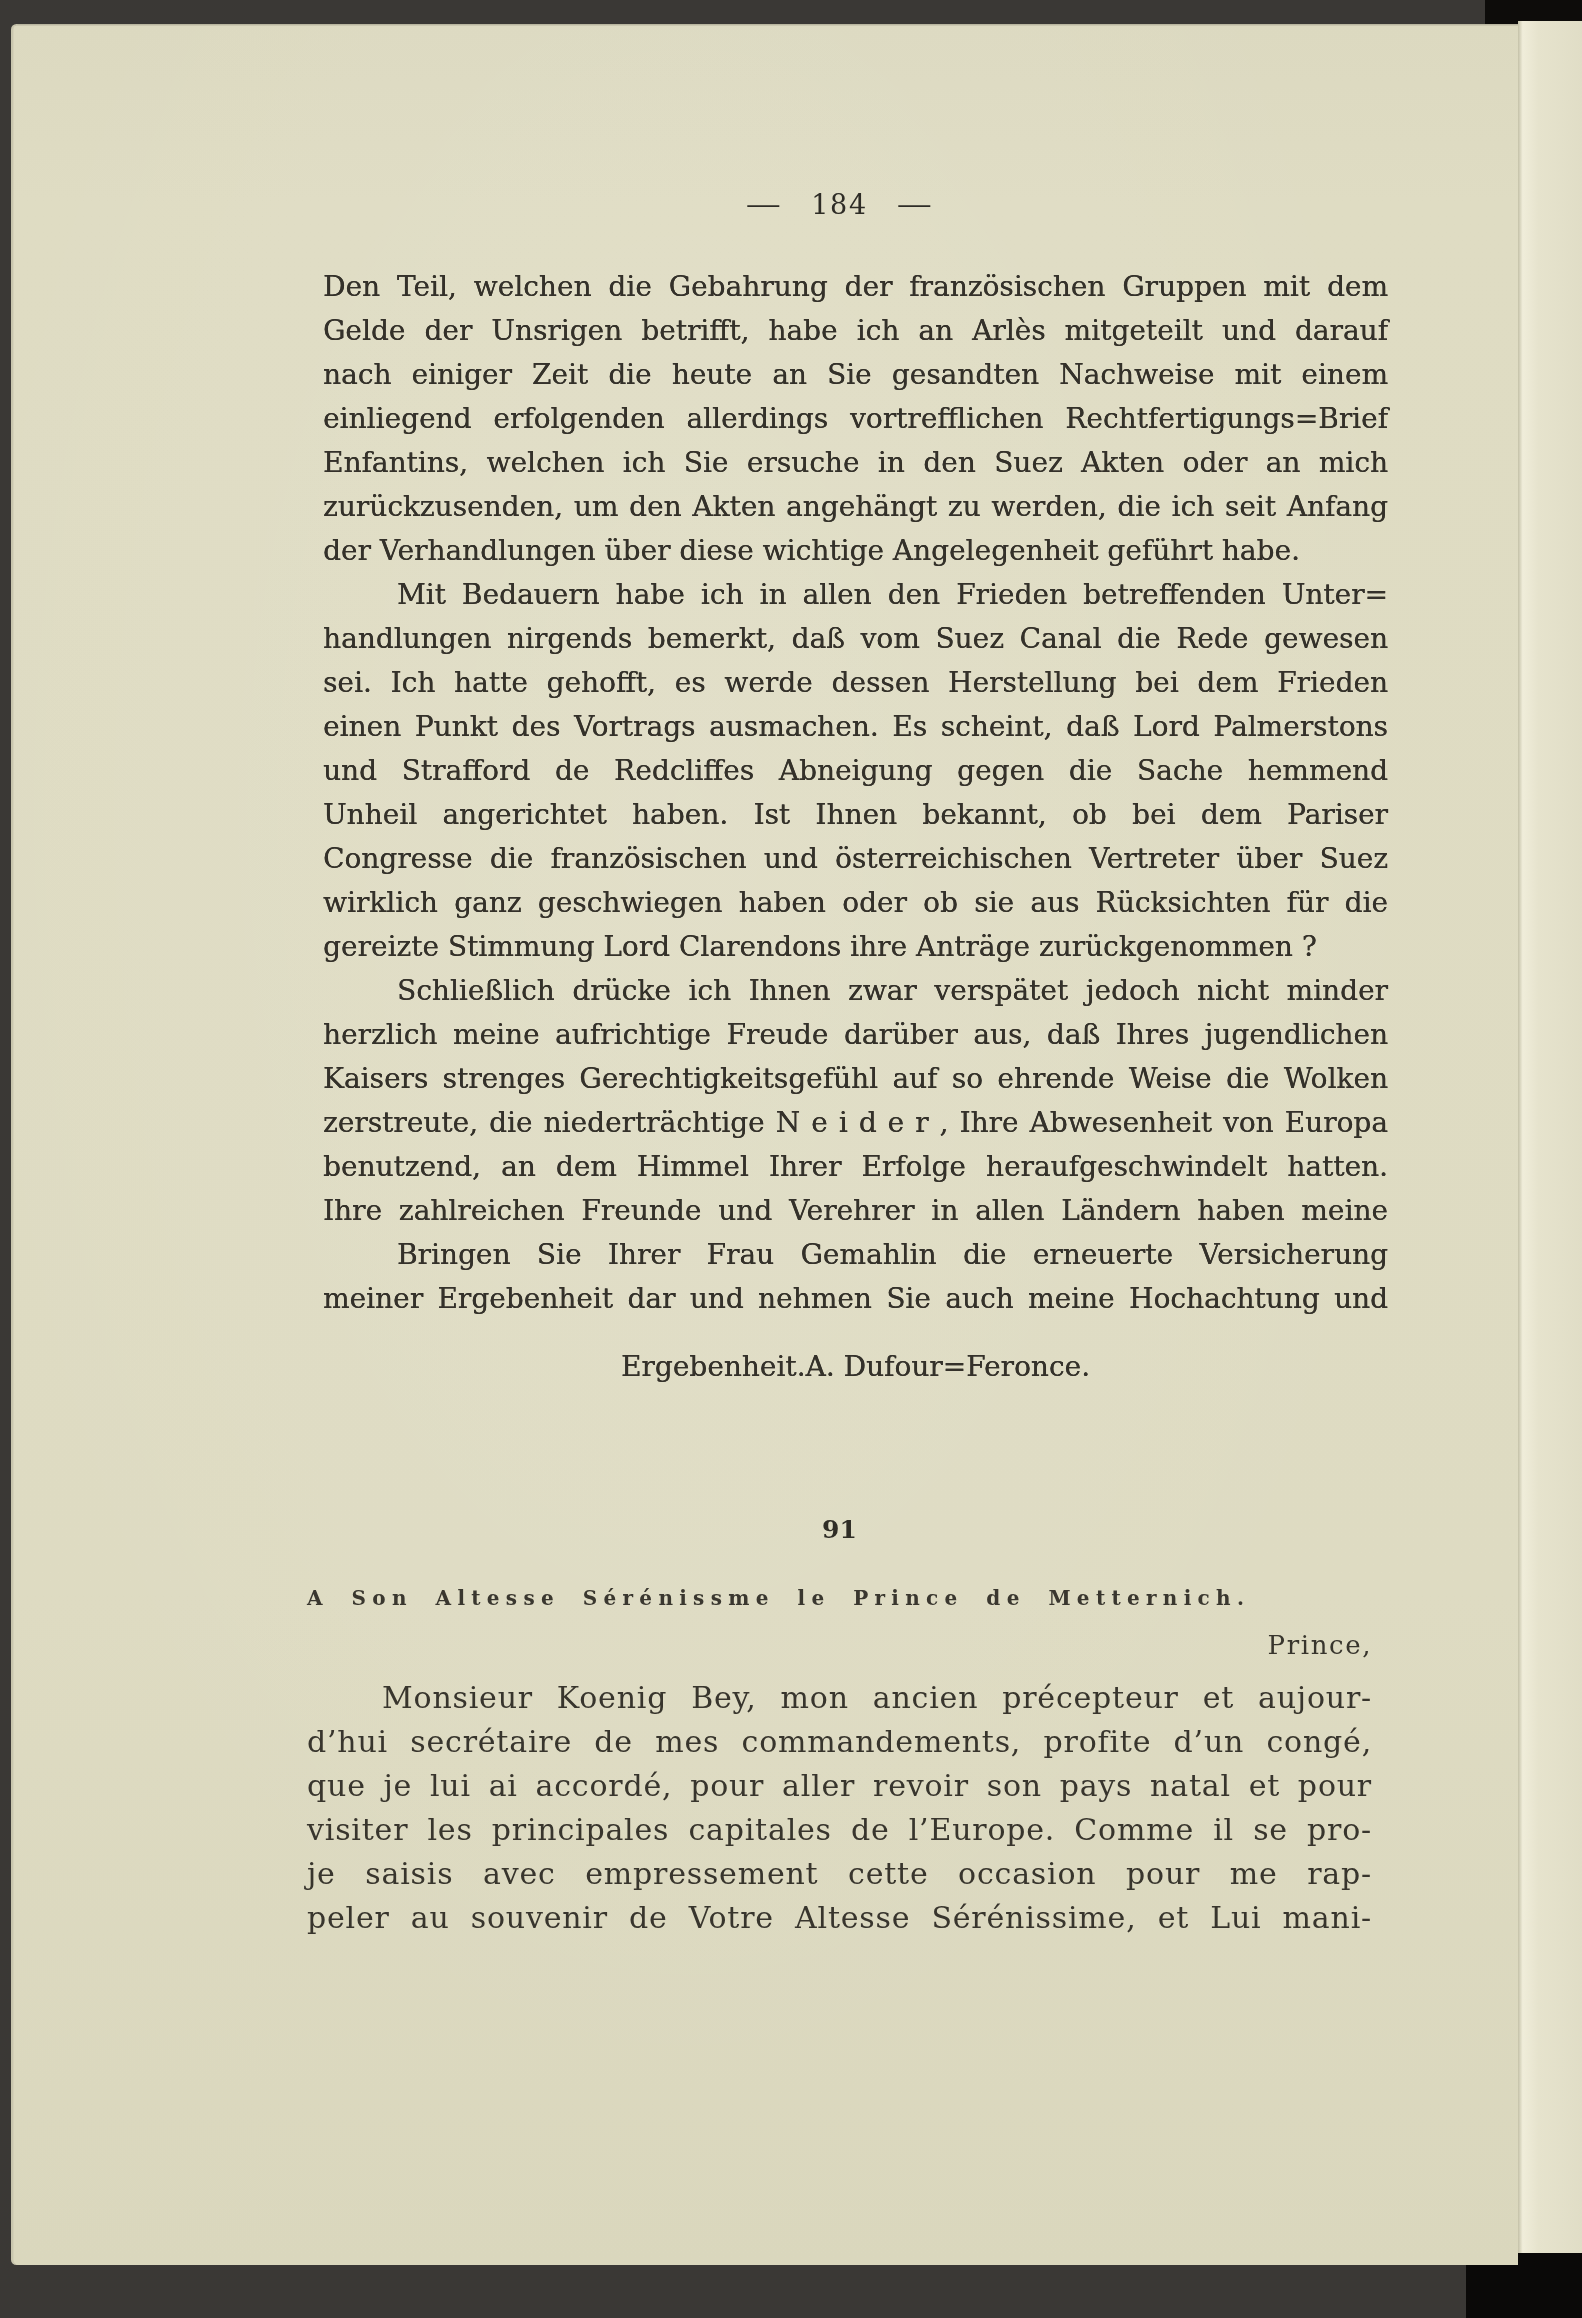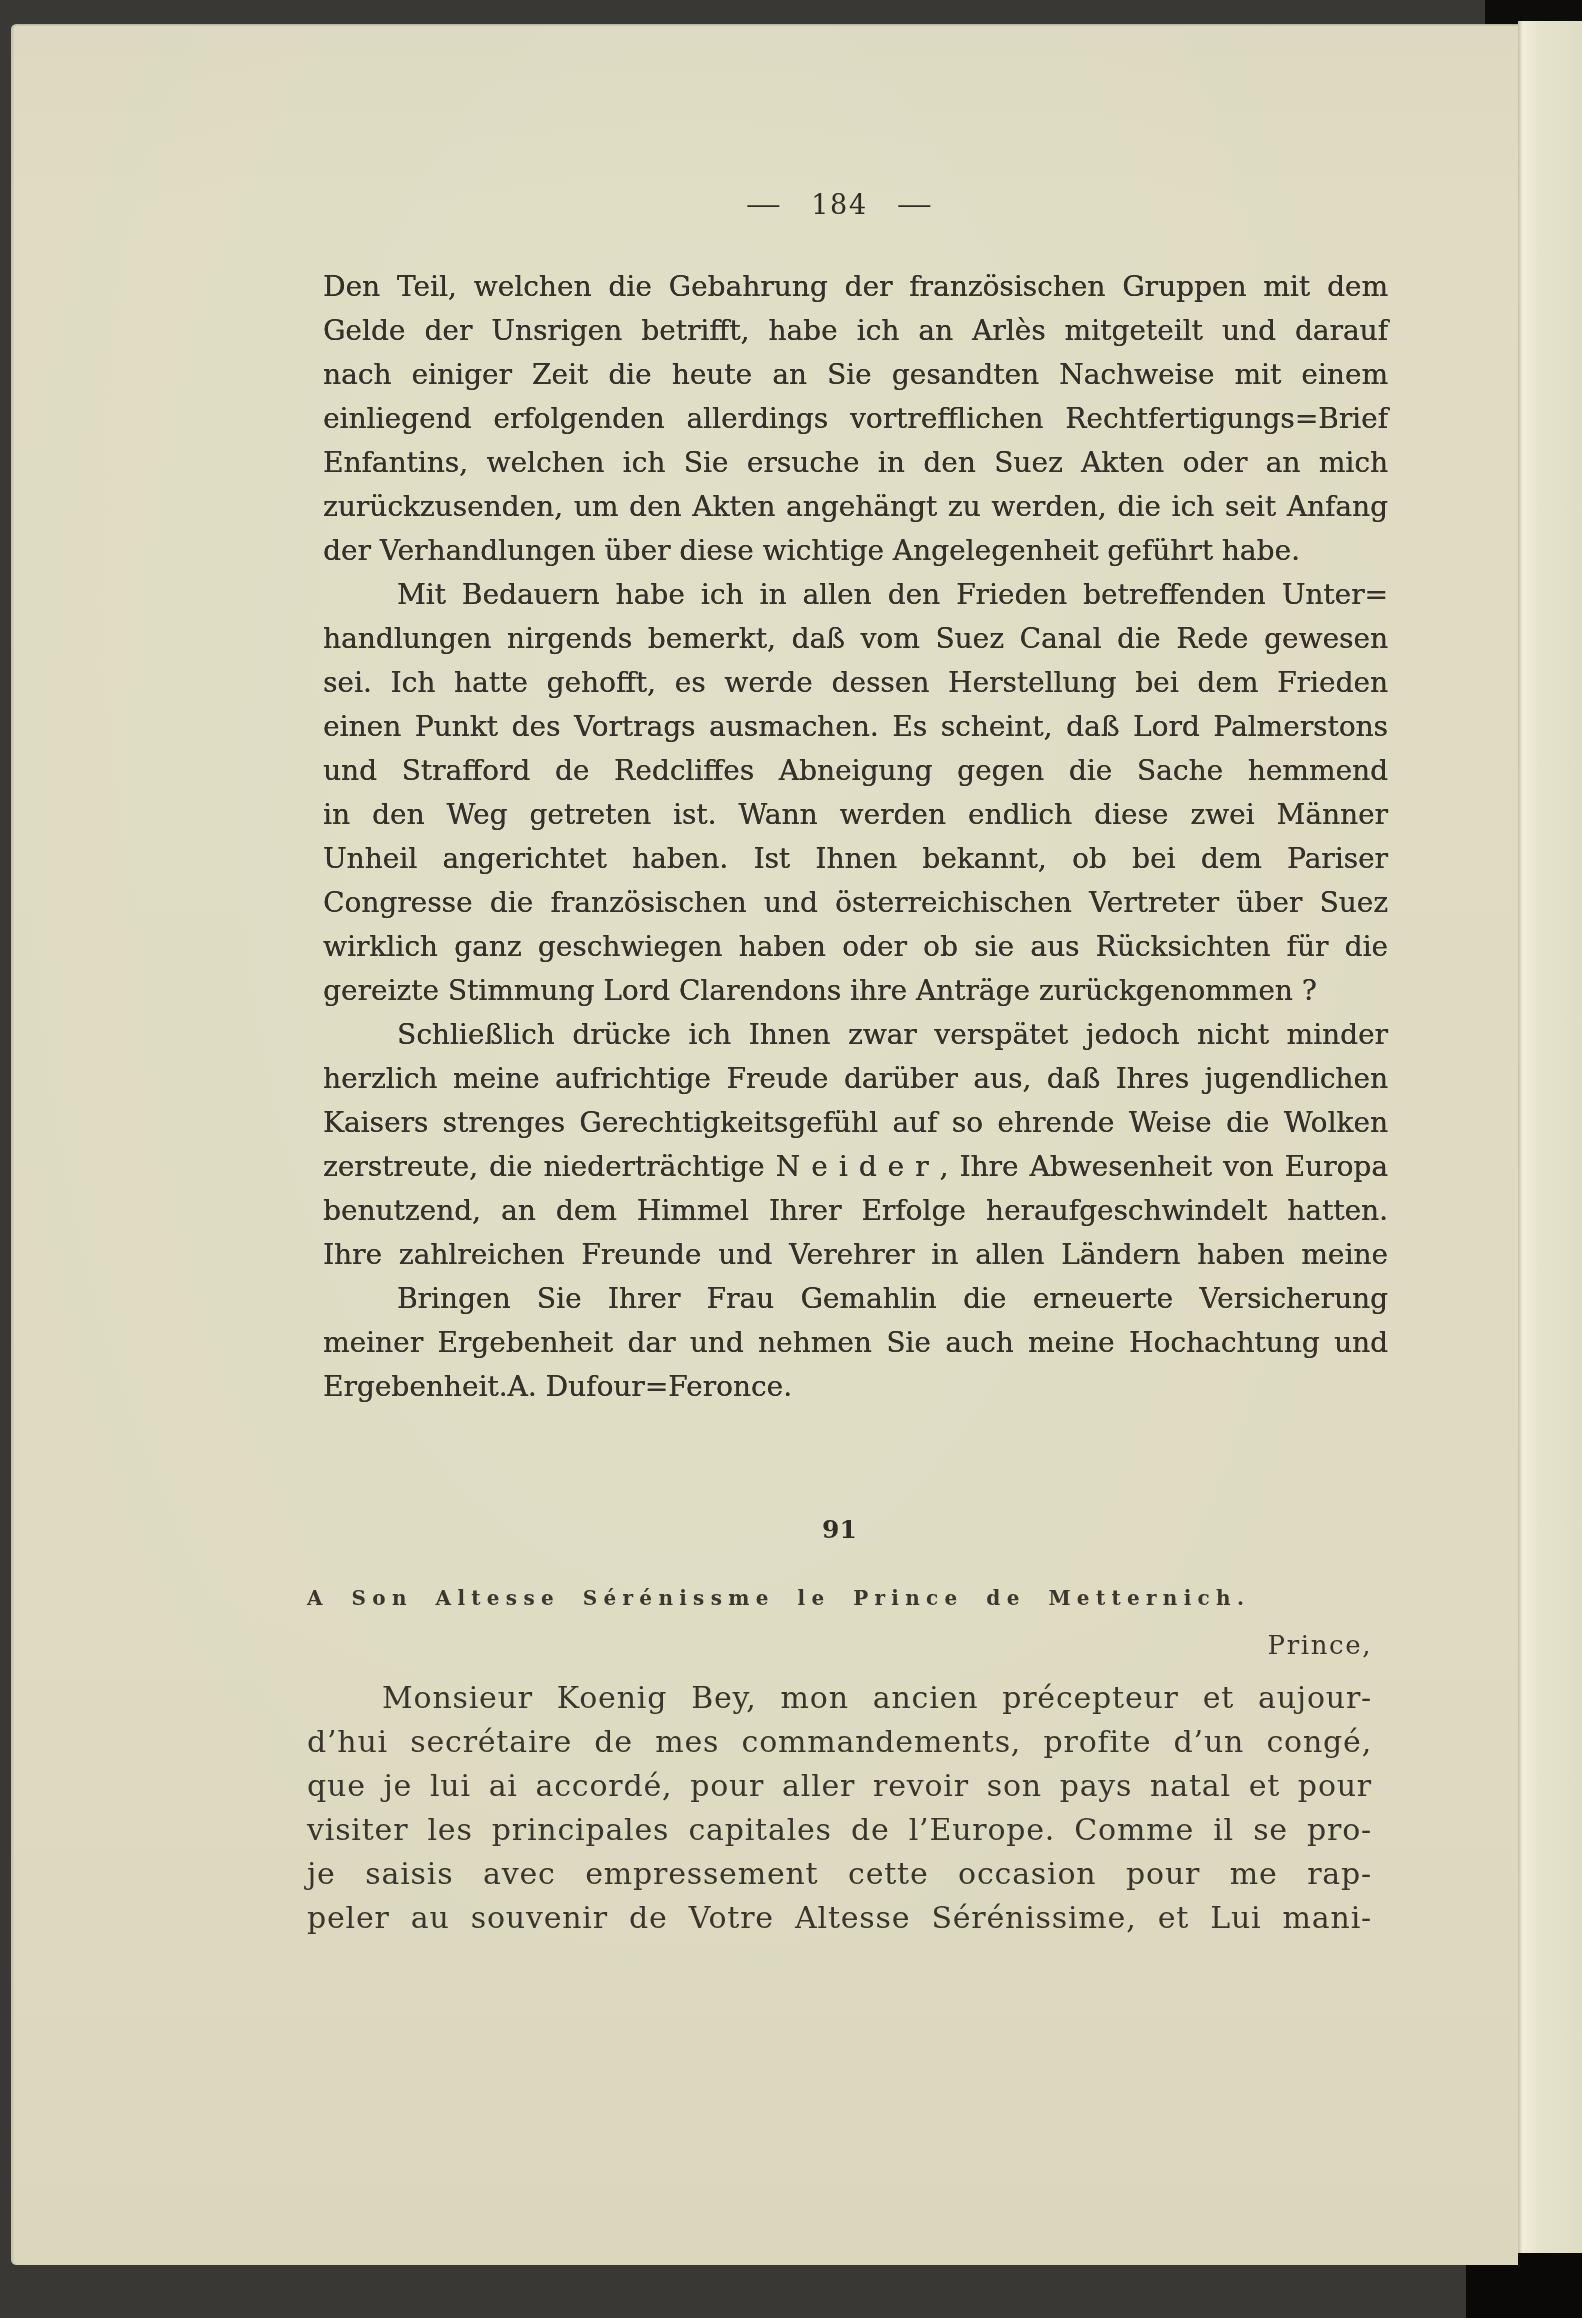--- a/index.html
+++ b/index.html
@@ -51,22 +51,23 @@
   }
   .line{
     text-align:justify;
     -moz-text-align-last:justify;
     text-align-last:justify;
     white-space:normal;
   }
   .line.rag{text-align-last:left;-moz-text-align-last:left;}
   .para.indent .line:first-child{text-indent:74px;}
   .closing-row{
-    display:flex;justify-content:flex-start;align-items:baseline;
+    display:flex;justify-content:center;align-items:baseline;
     line-height:44px;
+    margin-top:24px;
   }
   
   .sec-num{
     position:absolute;top:1491px;left:0;width:100%;
     text-align:center;font-size:25px;font-weight:bold;color:#2f2d26;
   }
   
   .fr-heading{
     position:absolute;top:1562px;left:0;width:100%;
     font-size:20px;font-weight:bold;letter-spacing:6.3px;word-spacing:9.5px;
@@ -108,21 +109,20 @@
           <div class="line">Enfantins, welchen ich Sie ersuche in den Suez Akten oder an mich</div>
           <div class="line">zurückzusenden, um den Akten angehängt zu werden, die ich seit Anfang</div>
           <div class="line rag">der Verhandlungen über diese wichtige Angelegenheit geführt habe.</div>
         </div>
       <div class="para indent">
           <div class="line">Mit Bedauern habe ich in allen den Frieden betreffenden Unter=</div>
           <div class="line">handlungen nirgends bemerkt, daß vom Suez Canal die Rede gewesen</div>
           <div class="line">sei. Ich hatte gehofft, es werde dessen Herstellung bei dem Frieden</div>
           <div class="line">einen Punkt des Vortrags ausmachen. Es scheint, daß Lord Palmerstons</div>
           <div class="line">und Strafford de Redcliffes Abneigung gegen die Sache hemmend</div>
-          <div class="line">in den Weg getreten ist. Wann werden endlich diese zwei Männer</div>
           <div class="line">Unheil angerichtet haben. Ist Ihnen bekannt, ob bei dem Pariser</div>
           <div class="line">Congresse die französischen und österreichischen Vertreter über Suez</div>
           <div class="line">wirklich ganz geschwiegen haben oder ob sie aus Rücksichten für die</div>
           <div class="line rag">gereizte Stimmung Lord Clarendons ihre Anträge zurückgenommen ?</div>
         </div>
       <div class="para indent">
           <div class="line">Schließlich drücke ich Ihnen zwar verspätet jedoch nicht minder</div>
           <div class="line">herzlich meine aufrichtige Freude darüber aus, daß Ihres jugendlichen</div>
           <div class="line">Kaisers strenges Gerechtigkeitsgefühl auf so ehrende Weise die Wolken</div>
           <div class="line">zerstreute, die niederträchtige N e i d e r , Ihre Abwesenheit von Europa</div>

